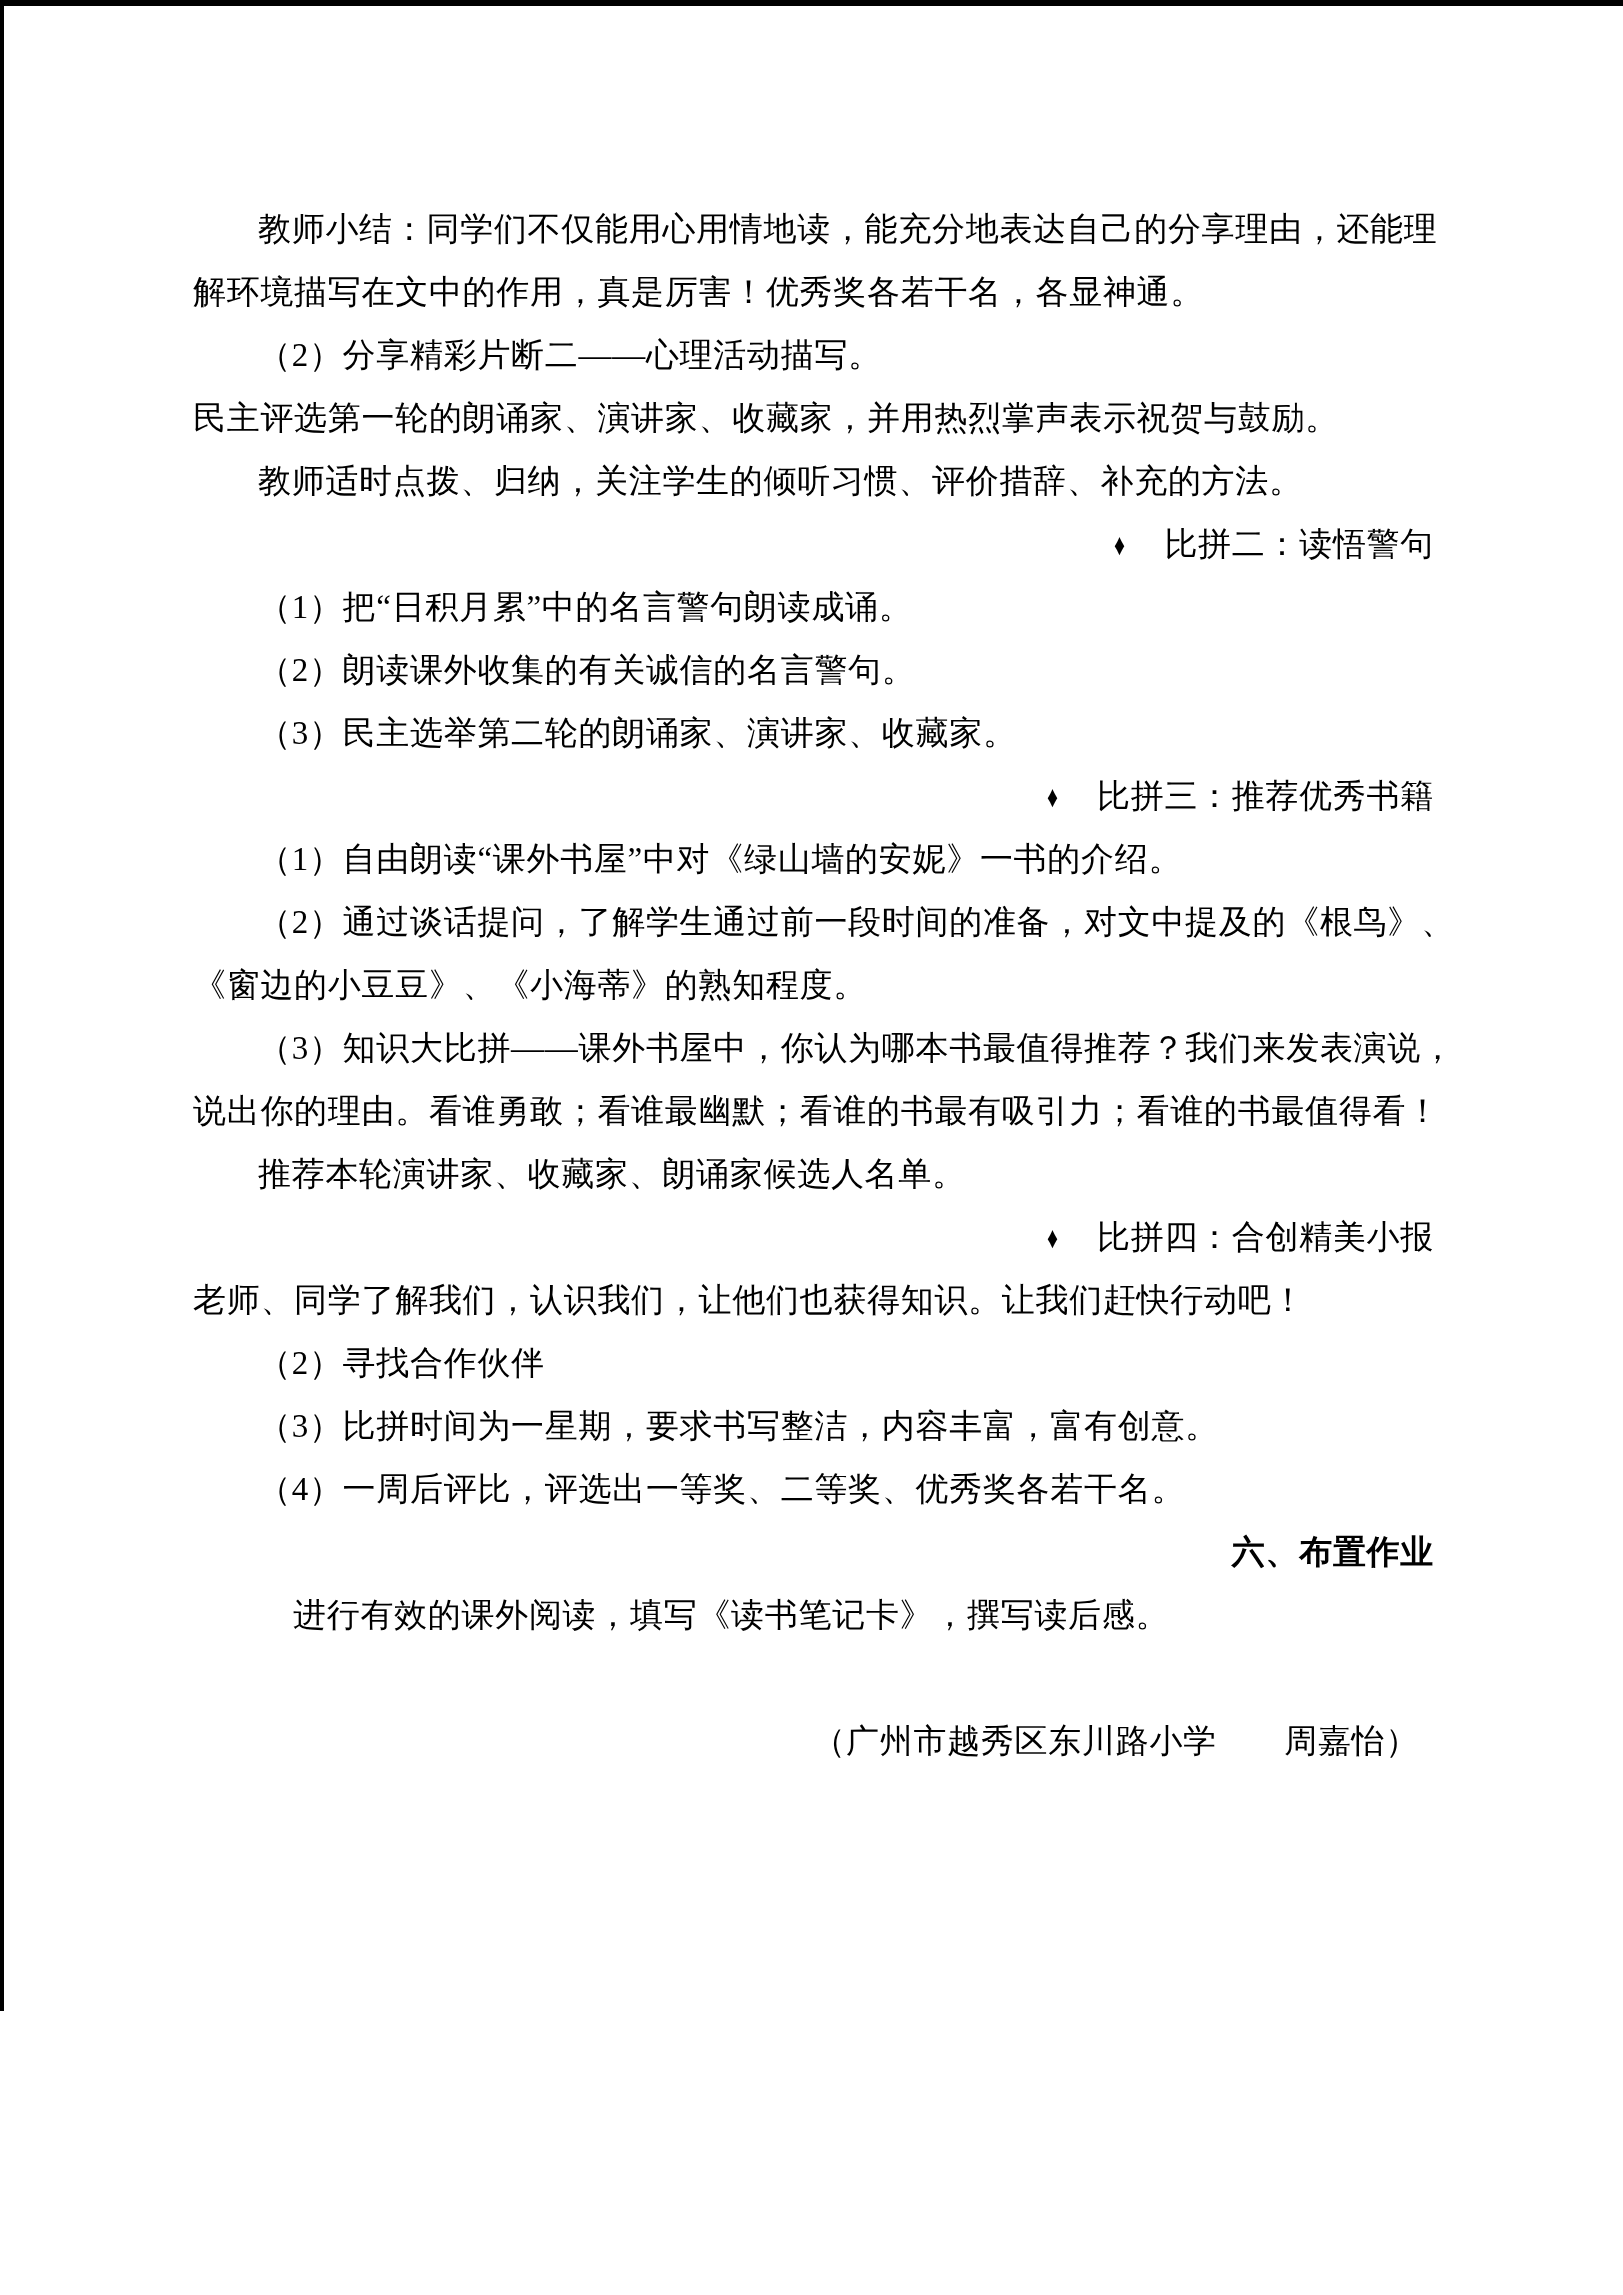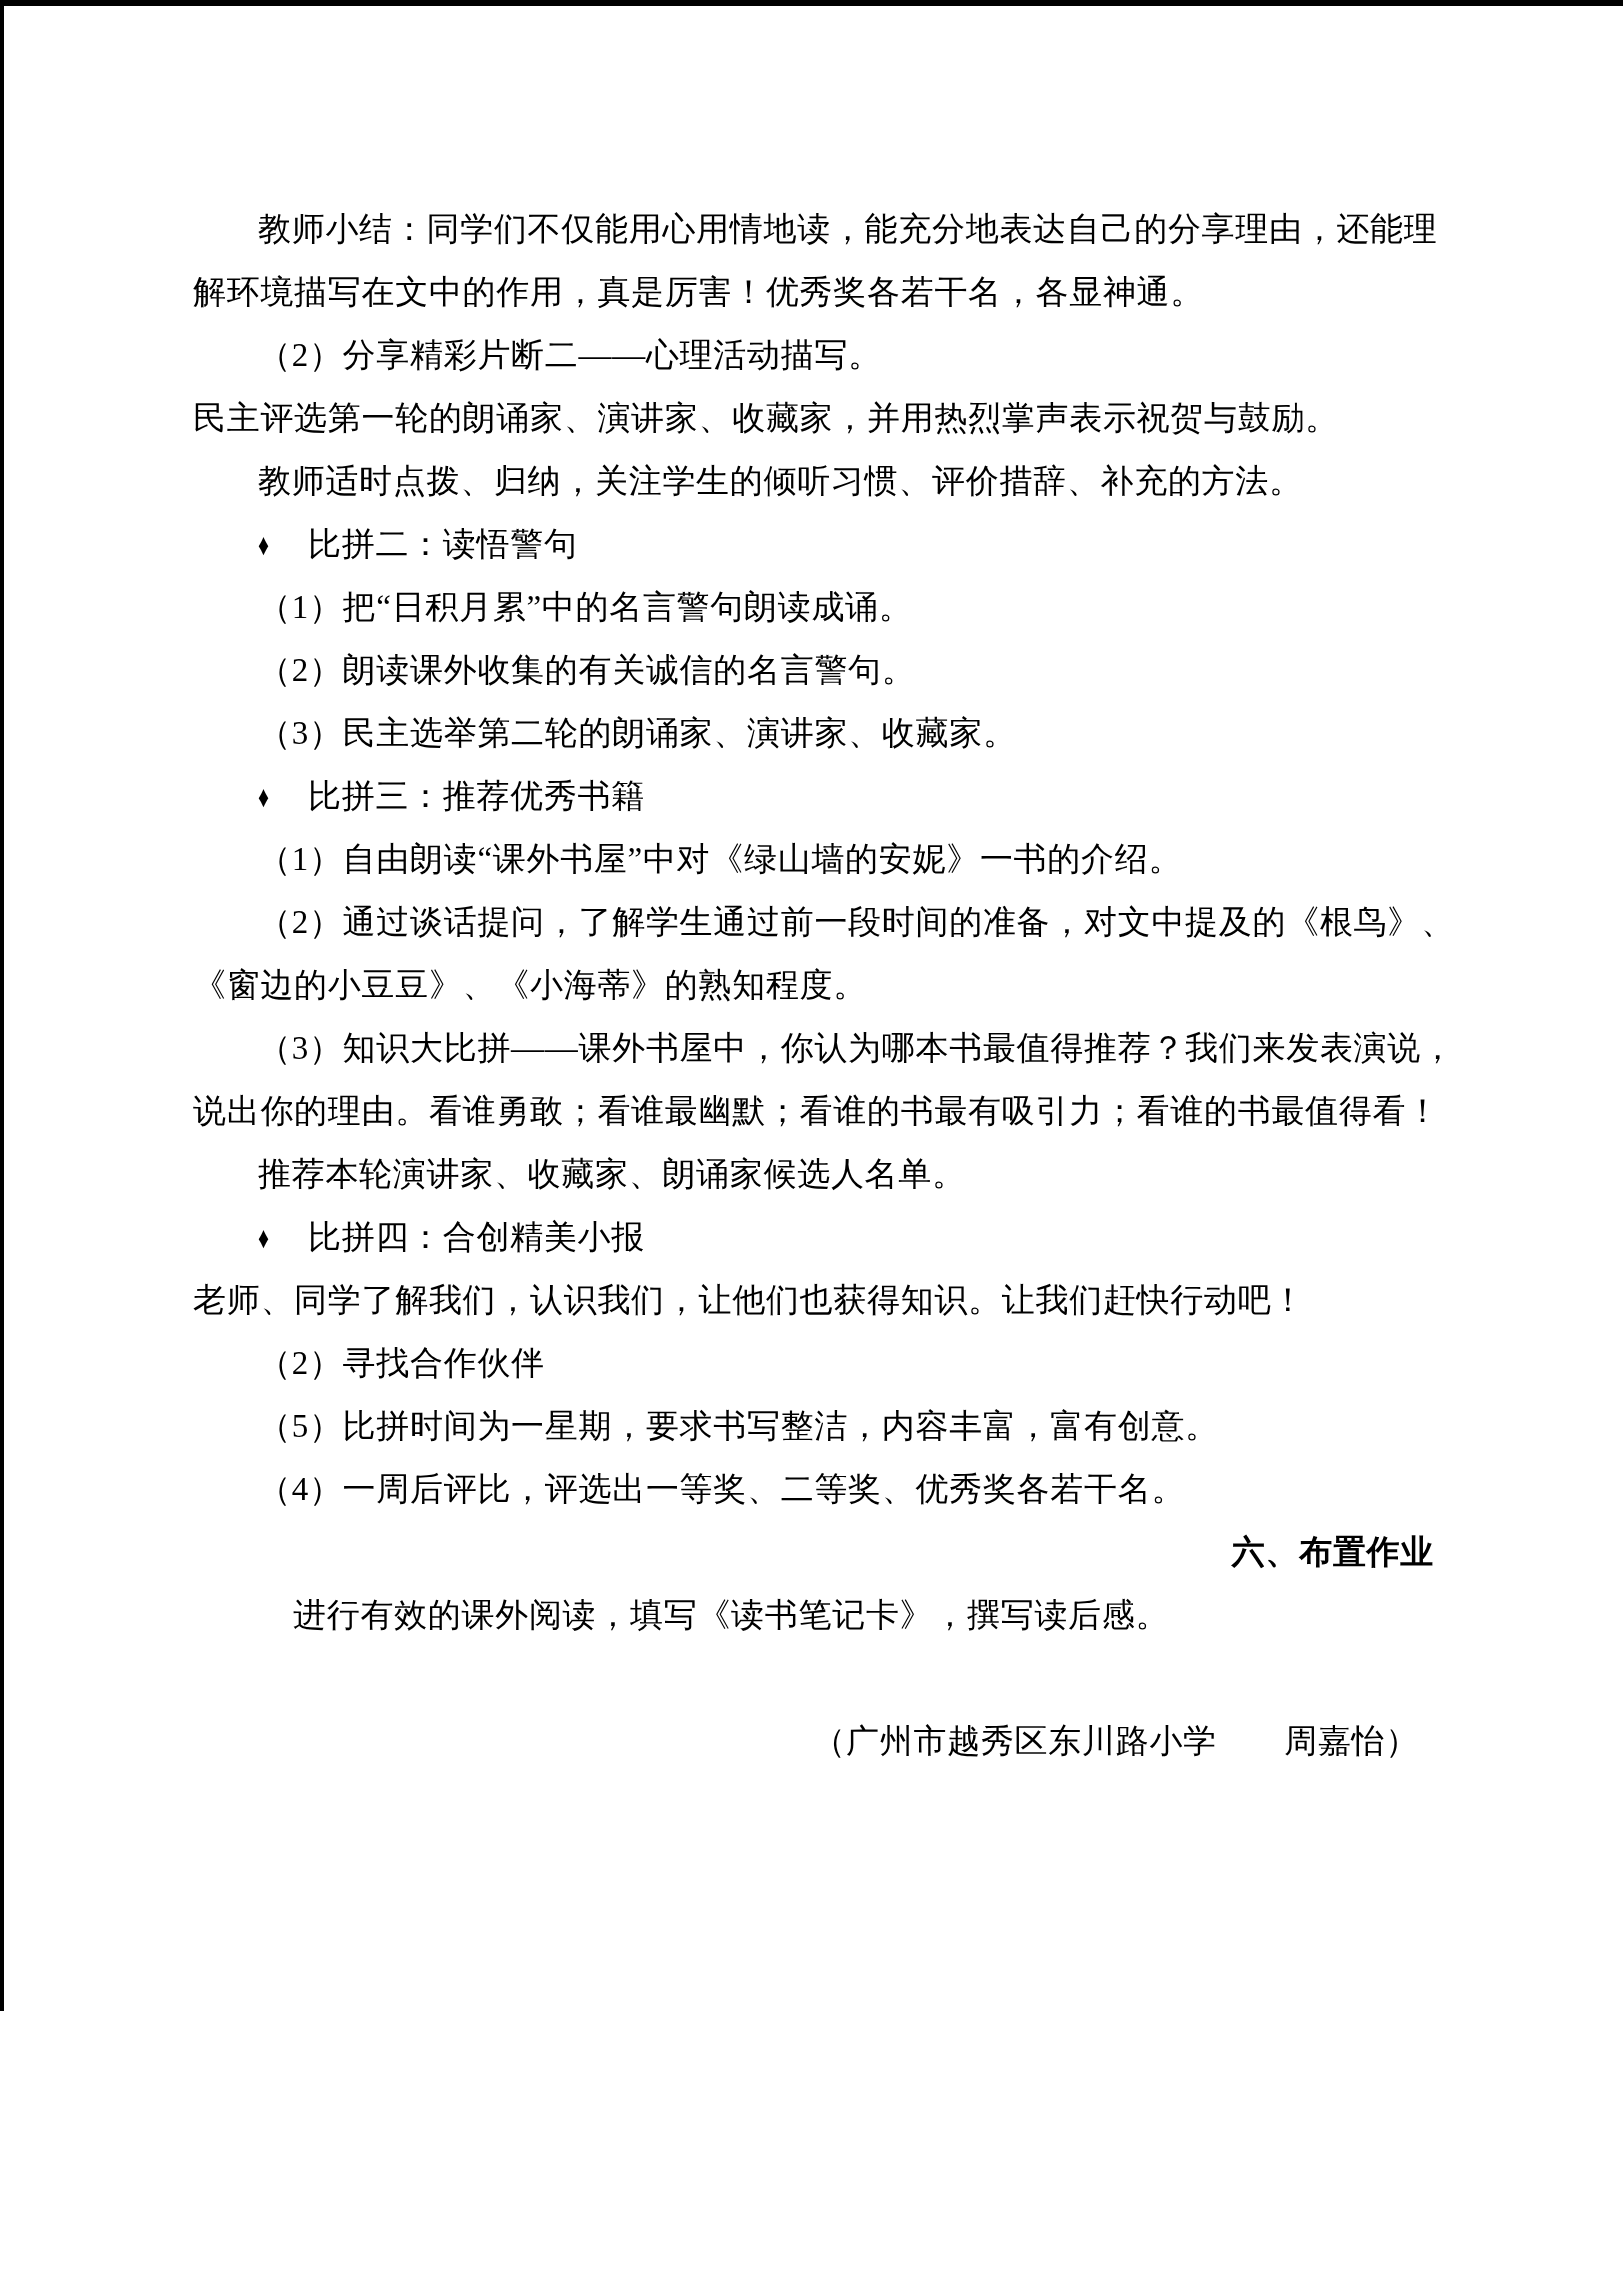--- a/index.html
+++ b/index.html
@@ -38,21 +38,21 @@
     letter-spacing: 0.7px;
     color: #000000;
   }
   .line {
     min-height: 63px;
     white-space: nowrap;
   }
   .indent2 { text-indent: 65px; }
   .indent3 { text-indent: 100px; }
   .flush   { text-indent: 0; }
-  .bullet  { padding-left: 65px; }
+  .bullet  { padding-left: 65px; text-align: right; }
   .bullet .diamond {
     display: inline-block;
     font-size: 30px;
     margin-right: 34px;
     transform: scaleX(0.72);
     transform-origin: left center;
   }
   .heading { font-weight: bold; text-align: right; }
   .author  { text-align: right; padding-right: 15px; }
   .blank   { }
@@ -89,21 +89,21 @@
     <div class="line indent2">（3）知识大比拼——课外书屋中，你认为哪本书最值得推荐？我们来发表演说，</div>
     <div class="line flush">说出你的理由。看谁勇敢；看谁最幽默；看谁的书最有吸引力；看谁的书最值得看！</div>
     <div class="line indent2">推荐本轮演讲家、收藏家、朗诵家候选人名单。</div>
 
     <div class="line bullet">
       <span class="diamond">♦</span><span>比拼四：合创精美小报</span>
     </div>
 
     <div class="line flush">老师、同学了解我们，认识我们，让他们也获得知识。让我们赶快行动吧！</div>
     <div class="line indent2">（2）寻找合作伙伴</div>
-    <div class="line indent2">（5）比拼时间为一星期，要求书写整洁，内容丰富，富有创意。</div>
+    <div class="line indent2">（3）比拼时间为一星期，要求书写整洁，内容丰富，富有创意。</div>
     <div class="line indent2">（4）一周后评比，评选出一等奖、二等奖、优秀奖各若干名。</div>
 
     <div class="line flush heading">六、布置作业</div>
 
     <div class="line indent3">进行有效的课外阅读，填写《读书笔记卡》，撰写读后感。</div>
 
     <div class="line blank"></div>
 
     <div class="line author">（广州市越秀区东川路小学　　周嘉怡）</div>
   </div>

